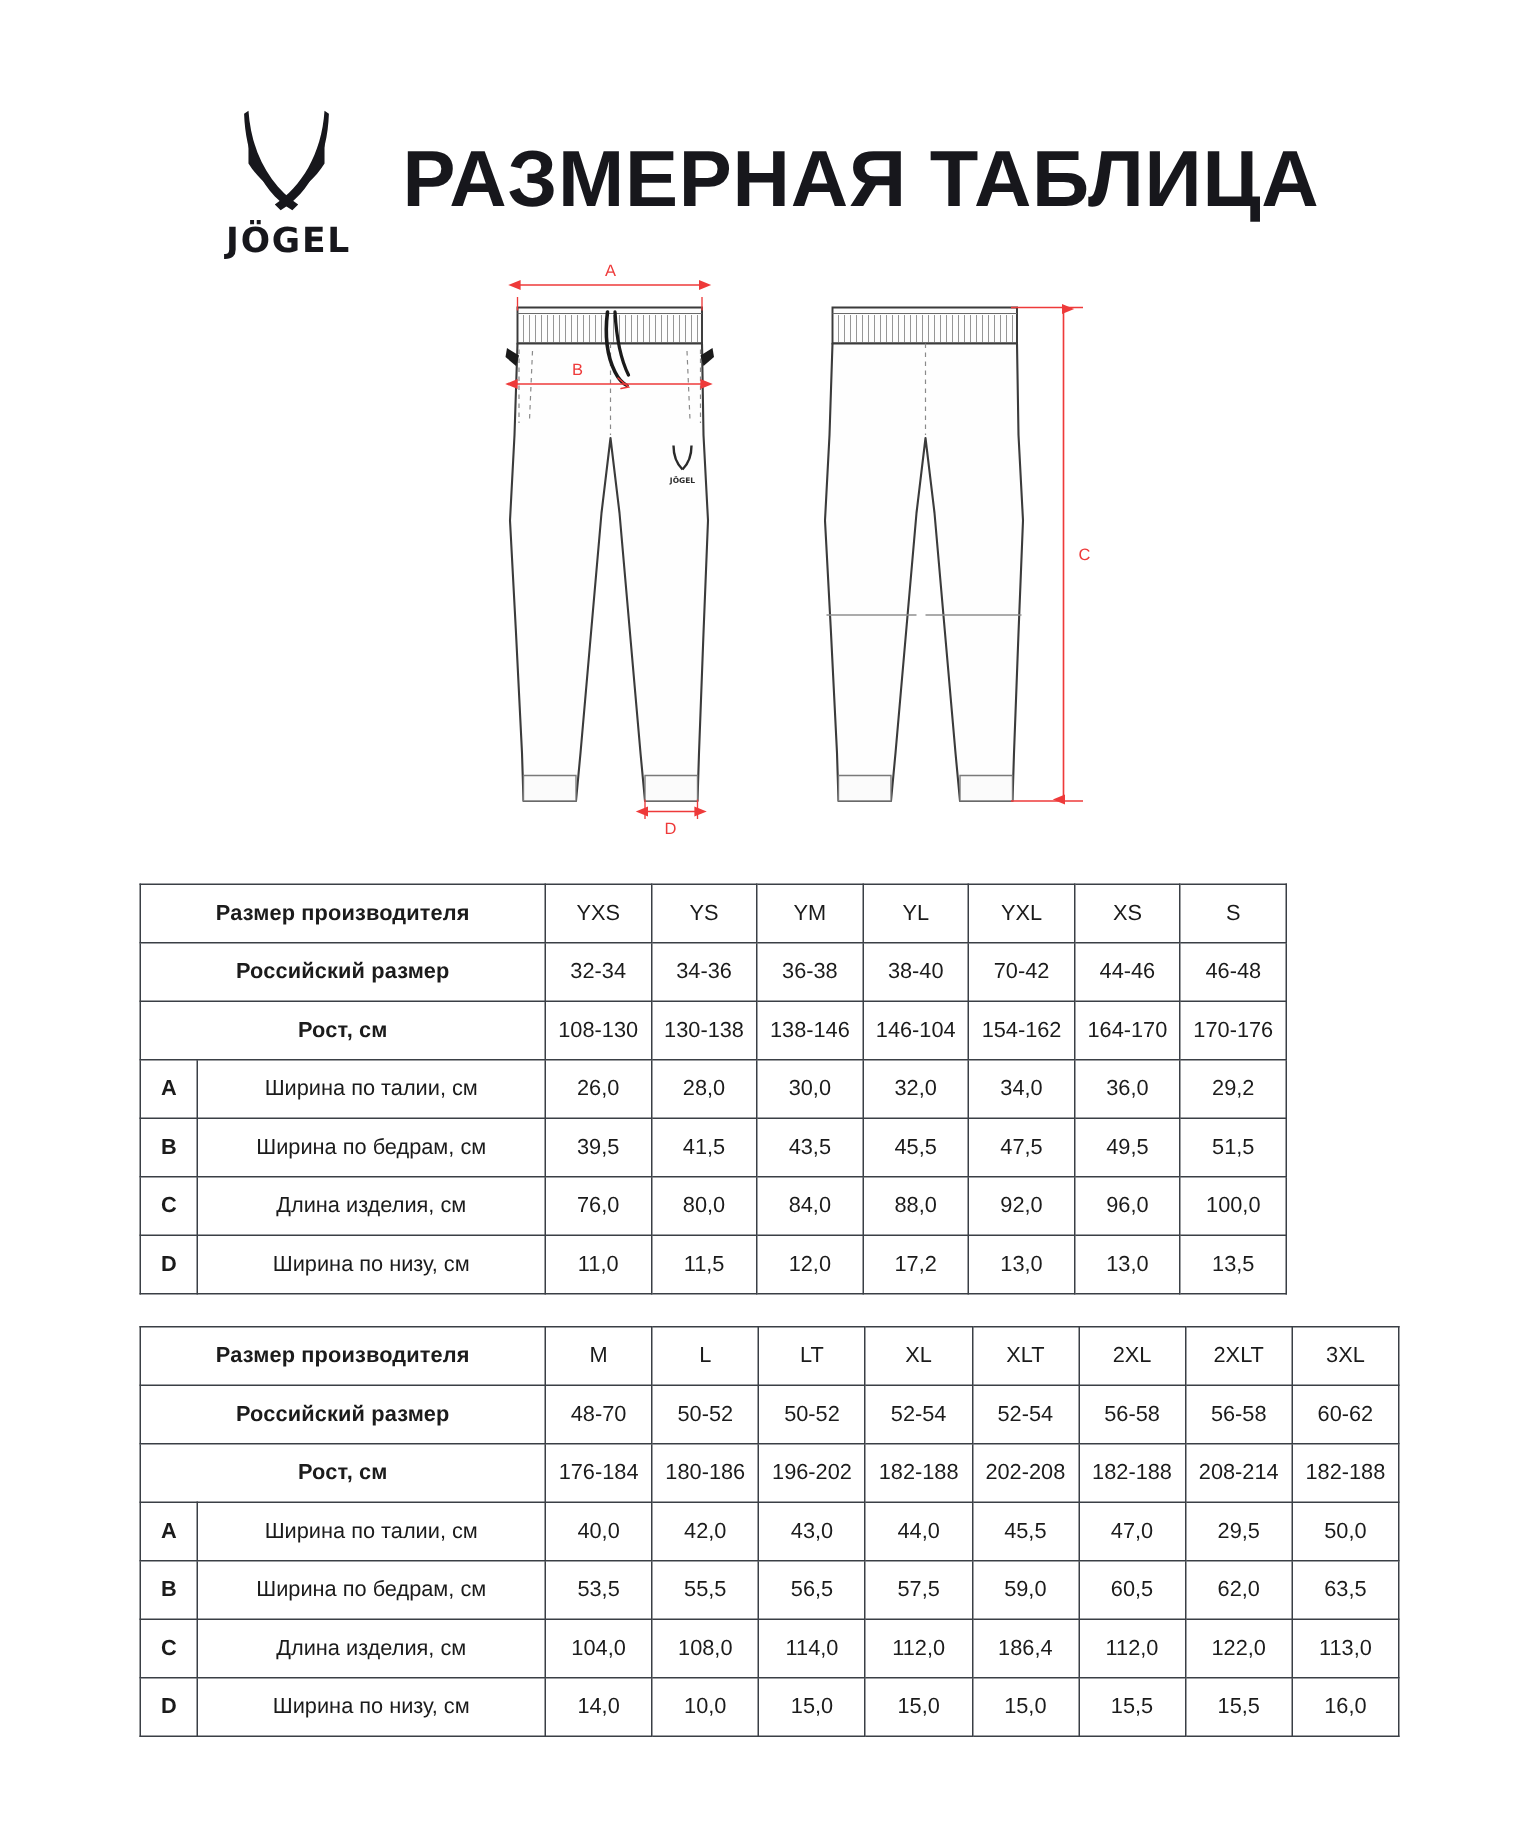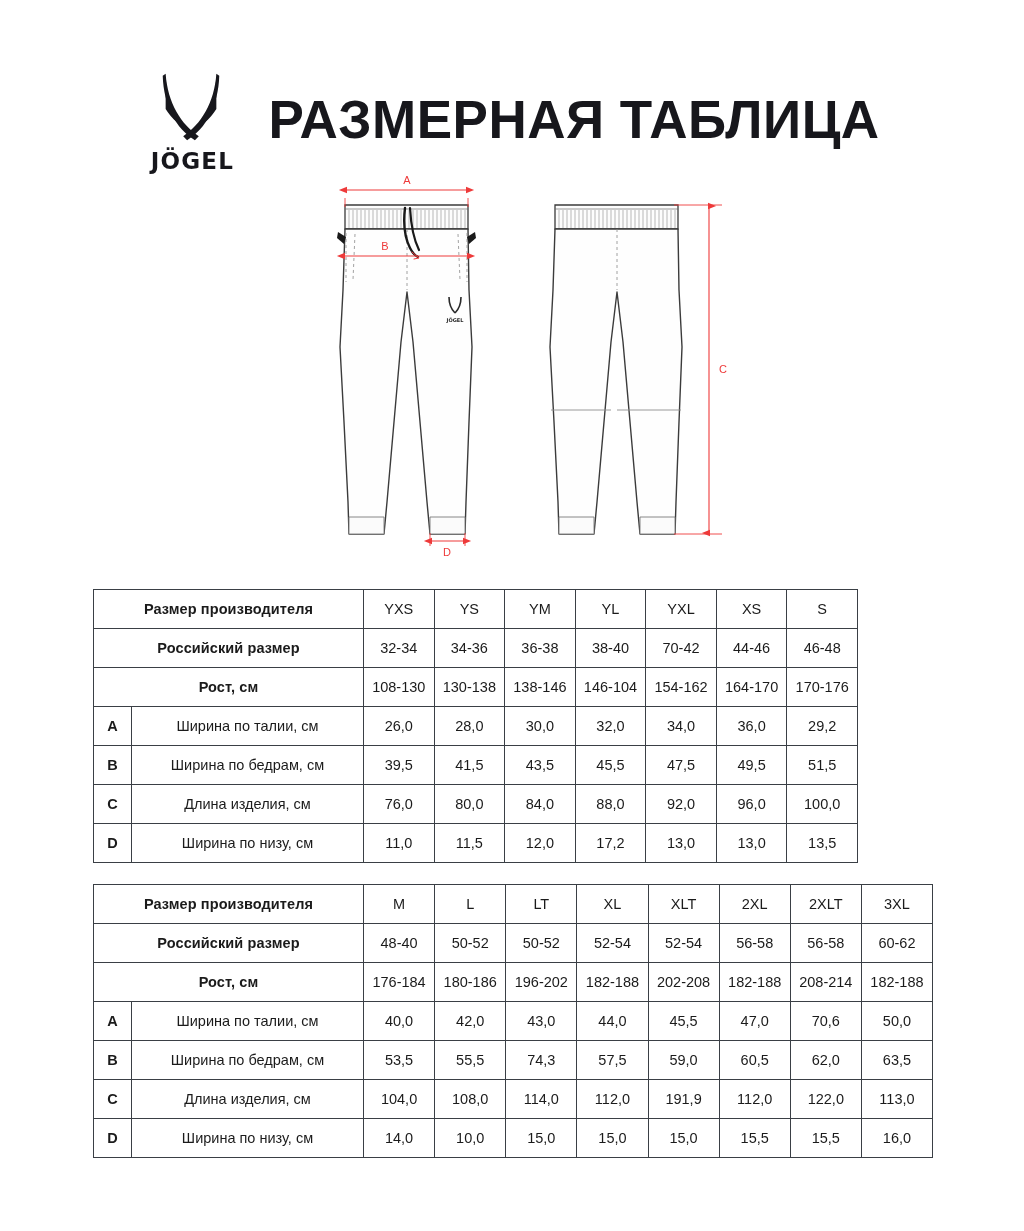--- a/index.html
+++ b/index.html
@@ -391,21 +391,21 @@
         <td class="size-head">L</td>
         <td class="size-head">LT</td>
         <td class="size-head">XL</td>
         <td class="size-head">XLT</td>
         <td class="size-head">2XL</td>
         <td class="size-head">2XLT</td>
         <td class="size-head">3XL</td>
       </tr>
       <tr>
         <td class="lbl-head" colspan="2">Российский размер</td>
-        <td class="val-cell">48-40</td>
+        <td class="val-cell">48-70</td>
         <td class="val-cell">50-52</td>
         <td class="val-cell">50-52</td>
         <td class="val-cell">52-54</td>
         <td class="val-cell">52-54</td>
         <td class="val-cell">56-58</td>
         <td class="val-cell">56-58</td>
         <td class="val-cell">60-62</td>
       </tr>
       <tr>
         <td class="lbl-head" colspan="2">Рост, см</td>
@@ -420,43 +420,43 @@
       </tr>
       <tr>
         <td class="letter-cell">A</td>
         <td class="desc-cell">Ширина по талии, см</td>
         <td class="val-cell">40,0</td>
         <td class="val-cell">42,0</td>
         <td class="val-cell">43,0</td>
         <td class="val-cell">44,0</td>
         <td class="val-cell">45,5</td>
         <td class="val-cell">47,0</td>
-        <td class="val-cell">70,6</td>
+        <td class="val-cell">29,5</td>
         <td class="val-cell">50,0</td>
       </tr>
       <tr>
         <td class="letter-cell">B</td>
         <td class="desc-cell">Ширина по бедрам, см</td>
         <td class="val-cell">53,5</td>
         <td class="val-cell">55,5</td>
-        <td class="val-cell">74,3</td>
+        <td class="val-cell">56,5</td>
         <td class="val-cell">57,5</td>
         <td class="val-cell">59,0</td>
         <td class="val-cell">60,5</td>
         <td class="val-cell">62,0</td>
         <td class="val-cell">63,5</td>
       </tr>
       <tr>
         <td class="letter-cell">C</td>
         <td class="desc-cell">Длина изделия, см</td>
         <td class="val-cell">104,0</td>
         <td class="val-cell">108,0</td>
         <td class="val-cell">114,0</td>
         <td class="val-cell">112,0</td>
-        <td class="val-cell">191,9</td>
+        <td class="val-cell">186,4</td>
         <td class="val-cell">112,0</td>
         <td class="val-cell">122,0</td>
         <td class="val-cell">113,0</td>
       </tr>
       <tr>
         <td class="letter-cell">D</td>
         <td class="desc-cell">Ширина по низу, см</td>
         <td class="val-cell">14,0</td>
         <td class="val-cell">10,0</td>
         <td class="val-cell">15,0</td>

